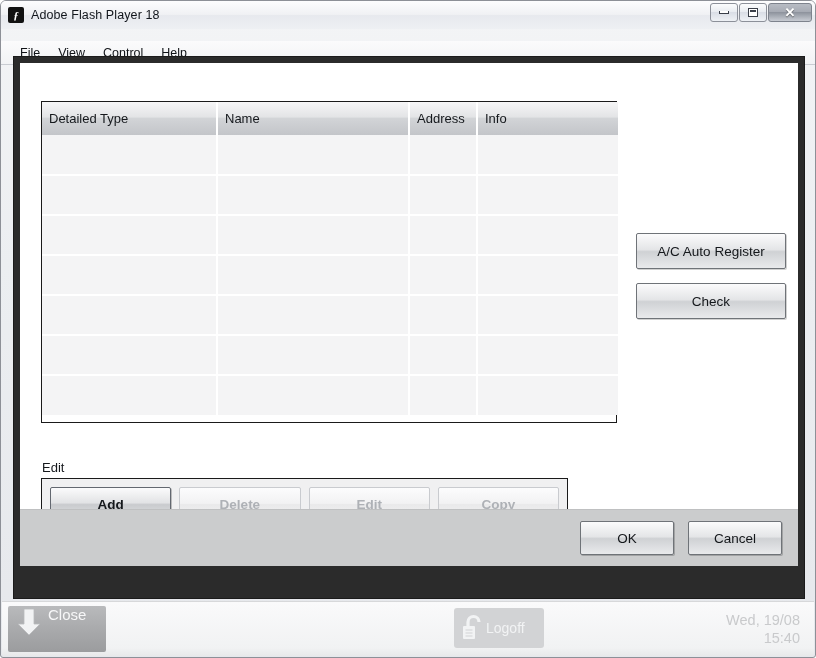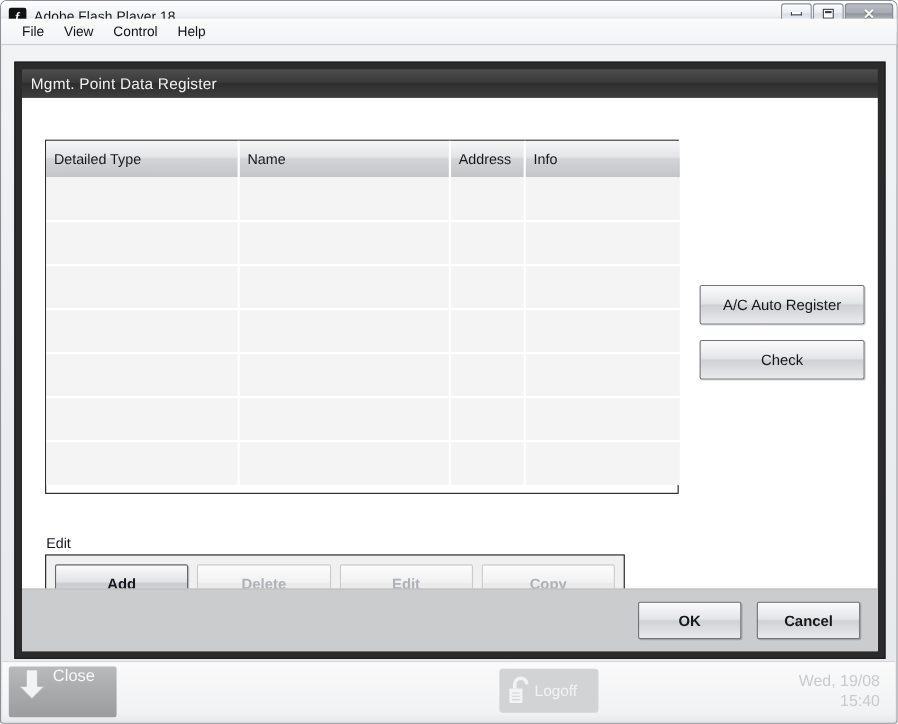--- a/index.html
+++ b/index.html
@@ -50,21 +50,21 @@
   .wbtn.close {
     width: 44px;
     background: linear-gradient(to bottom, #b8bcc4 0%, #a7abb4 45%, #8f949e 50%, #c8ccd3 100%);
     border-color: #7e838d;
     color: #fff; font-size: 13px; font-weight: bold;
     text-shadow: 0 1px 1px rgba(0,0,0,.45);
   }
 
   
   #menubar {
-    position: absolute; left: 0; top: 16px; width: 814px; height: 24px;
+    position: absolute; left: 0; top: 40px; width: 814px; height: 24px;
     background: linear-gradient(to bottom, #fbfbfc 0%, #f2f3f5 100%);
     border-bottom: 1px solid #c9ccd2;
     display: flex; align-items: center; padding-left: 10px;
   }
   .menu-item {
     font-size: 12.5px; color: #101317; padding: 3px 9px; cursor: default;
   }
 
   
   #stage {
@@ -173,21 +173,20 @@
     padding-right: 16px; gap: 14px;
   }
   .foot-btn {
     width: 94px; height: 34px;
     border: 1px solid #6f7378; border-radius: 2px;
     background: linear-gradient(to bottom, #fbfbfc 0%, #e4e5e7 46%, #cfd1d4 52%, #e9eaec 100%);
     font-size: 13.5px; color: #14171b;
     font-family: "Liberation Sans", sans-serif;
     box-shadow: 1px 1px 0 rgba(0,0,0,.2);
     cursor: default;
-    font-weight: bold;
   }
 
   
   #statusbar {
     position: absolute; left: 1px; bottom: 1px; width: 812px; height: 55px;
     background: linear-gradient(to bottom, #fafafb 0%, #f1f2f3 85%, #e8e9ea 100%);
     border-top: 1px solid #d7d8da;
     border-radius: 0 0 3px 3px;
   }
   #close-button {
@@ -235,23 +234,20 @@
 
   <div id="menubar">
     <div class="menu-item">File</div>
     <div class="menu-item">View</div>
     <div class="menu-item">Control</div>
     <div class="menu-item">Help</div>
   </div>
 
   <div id="stage">
 
-    <div id="panel-header">
-      <span id="panel-title">Mgmt. Point Data Register</span>
-    </div>
 
     <div id="panel-body">
 
       <div id="table-wrap">
         <table id="grid">
           <thead>
             <tr>
               <th class="col-type">Detailed Type</th>
               <th class="col-name">Name</th>
               <th class="col-addr">Address</th>

